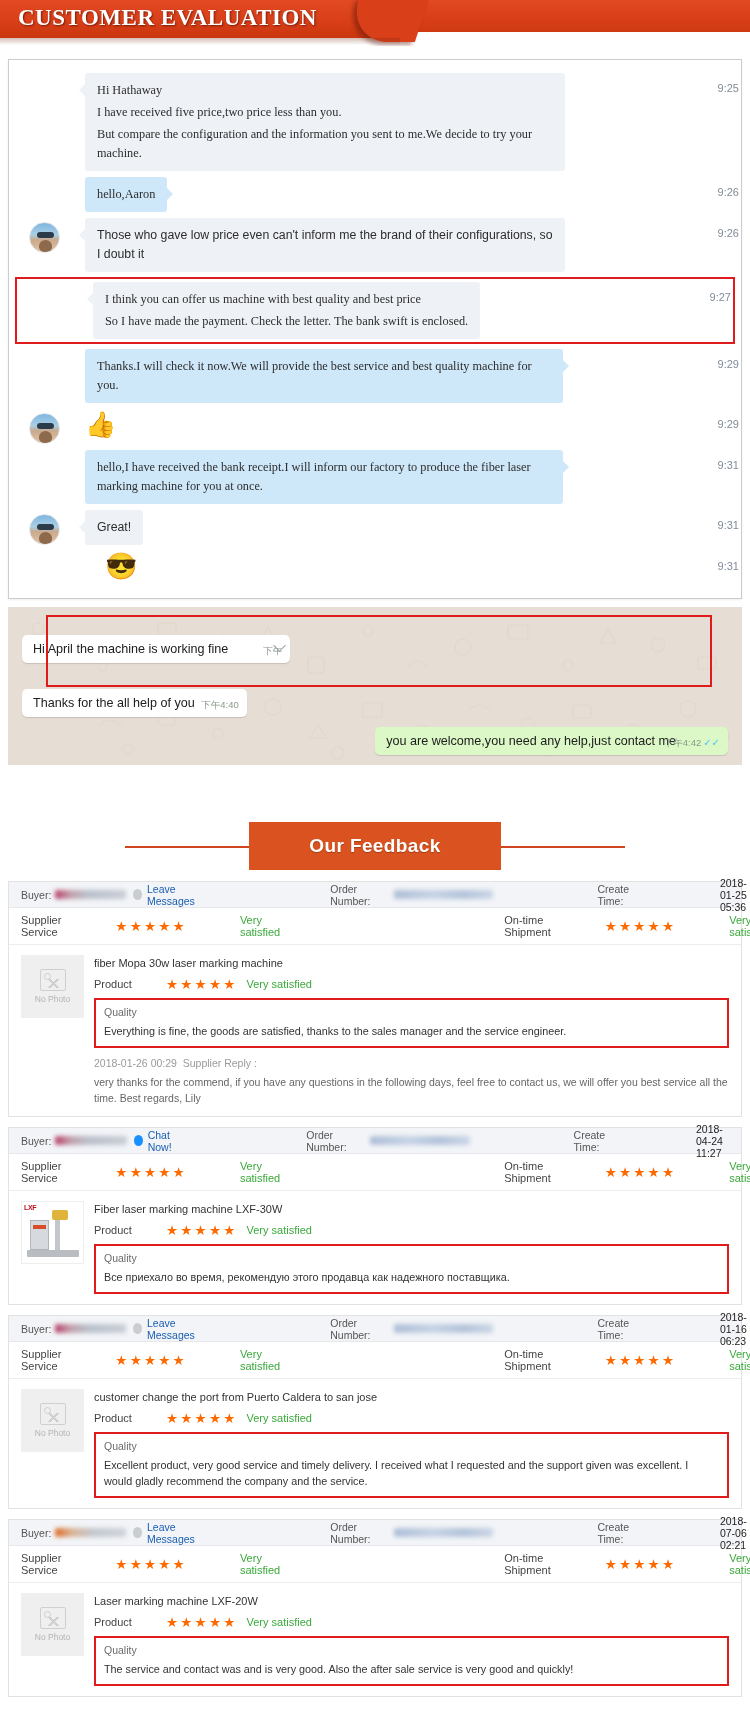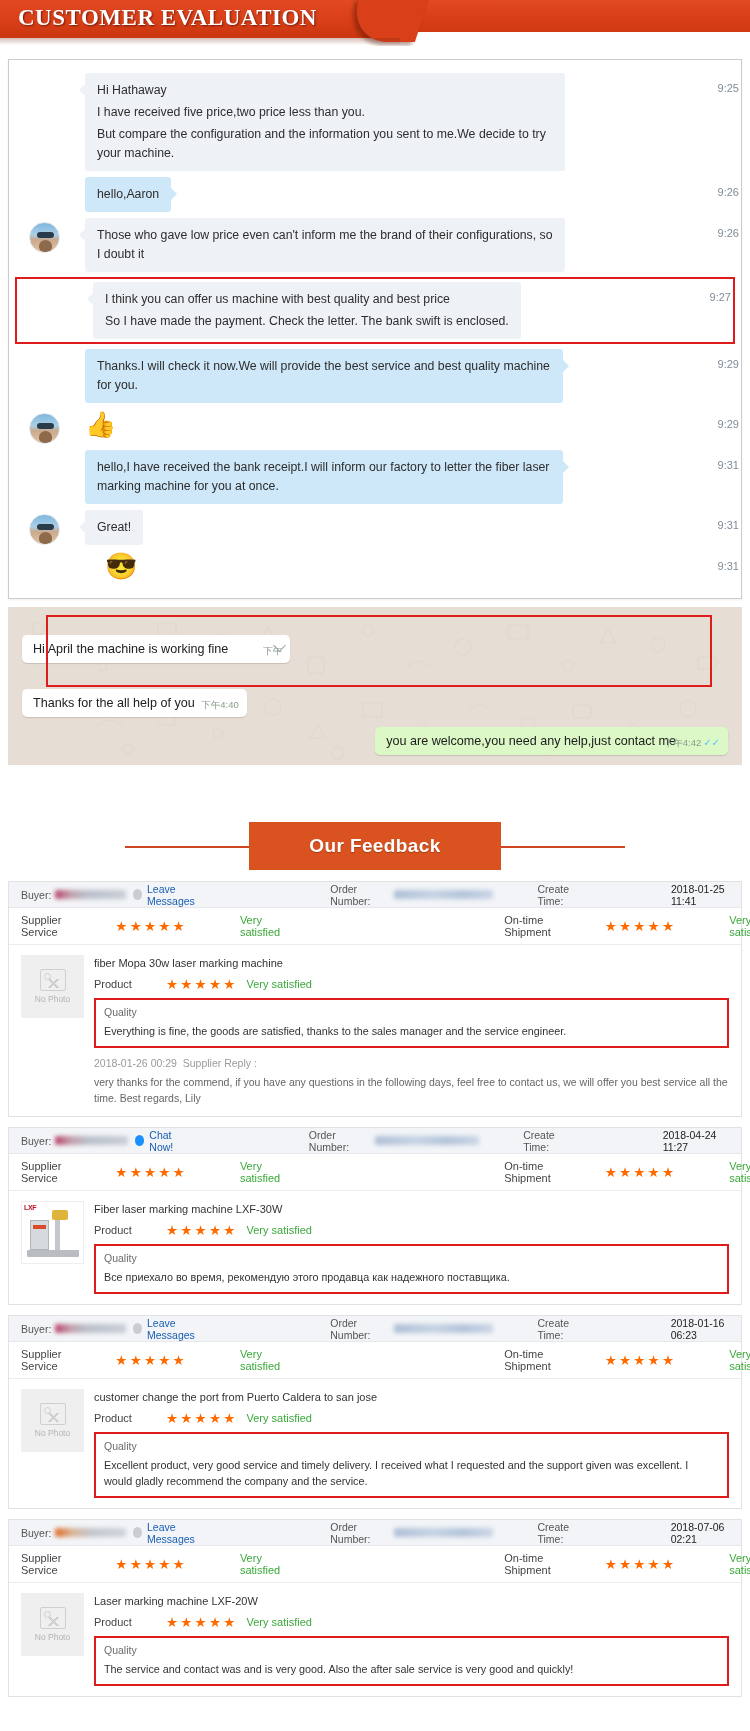--- a/index.html
+++ b/index.html
@@ -126,21 +126,21 @@
     position: absolute;
     right: 2px;
     top: 12px;
     font-size: 11px;
     color: #7f8c99;
     white-space: nowrap;
   }
   .row-in  .bubble { margin-left: 6px; }
   .row-out { justify-content: flex-start; }
   .row-out .bubble { margin-left: 96px; }
-  .row-noavatar .bubble { margin-left: 76px; }
+  .row-noavatar .bubble { margin-left: 76px; font-family: Liberation Serif, serif; }
   .emoji-big { font-size: 26px; line-height: 30px; }
   .emoji-ok  { font-size: 25px; line-height: 30px; }
 
   
   .wa {
     position: relative;
     margin: 8px 8px 0 8px;
     height: 158px;
     background: #e6ddd4;
     overflow: hidden;
@@ -258,21 +258,21 @@
     display: inline-block;
     width: 11px; height: 11px; border-radius: 50%;
     background: #c9cdd2;
     margin: 0 5px 0 3px;
     vertical-align: middle;
   }
   .chat-dot.blue { background: #1890ff; }
   .link { color: #1a5fb4; cursor: pointer; }
   .top-seg { display: flex; align-items: center; }
   .seg-order { margin-left: 118px; }
-  .seg-time  { margin-left: 44px; gap: 44px; }
+  .seg-time  { margin-left: 104px; gap: 44px; }
   .seg-time b { font-weight: normal; color: #222; }
 
   .card-rate {
     display: flex;
     align-items: center;
     height: 37px;
     padding: 0 12px;
     border-bottom: 1px solid #ededed;
     font-size: 11px;
     color: #444;
@@ -405,21 +405,21 @@
       </div>
       <div class="msg-row row-in">
         <div class="avatar-slot">
           <div class="avatar"></div>
         </div>
         <div class="emoji-ok" style="margin-left: 6px;">👍</div>
         <div class="time">9:29</div>
       </div>
       <div class="msg-row row-out row-noavatar">
         <div class="bubble out" style="max-width: 478px;">
-          <p>hello,I have received the bank receipt.I will inform our factory to letter the fiber laser marking machine for you at once.</p>
+          <p>hello,I have received the bank receipt.I will inform our factory to produce the fiber laser marking machine for you at once.</p>
         </div>
         <div class="time">9:31</div>
       </div>
       <div class="msg-row row-in">
         <div class="avatar-slot">
           <div class="avatar"></div>
         </div>
         <div class="bubble in" style="margin-left: 6px;">
           <p>Great!</p>
         </div>
@@ -495,21 +495,21 @@
         <span class="blur-name"></span>
         <span class="chat-dot"></span>
         <span class="link">Leave Messages</span>
       </div>
       <div class="top-seg seg-order">
         <span class="lbl">Order Number:</span>
         <span class="blur-order"></span>
       </div>
       <div class="top-seg seg-time">
         <span class="lbl">Create Time:</span>&nbsp;
-        <b>2018-01-25 11:41</b>
+        <b>2018-01-25 05:36</b>
       </div>
     </div>
 
     <div class="card-rate">
       <div class="rate-grp">
         <span>Supplier Service</span>
         <span class="stars">★★★★★</span>
         <span class="sat">Very satisfied</span>
       </div>
       <div class="rate-grp second">

